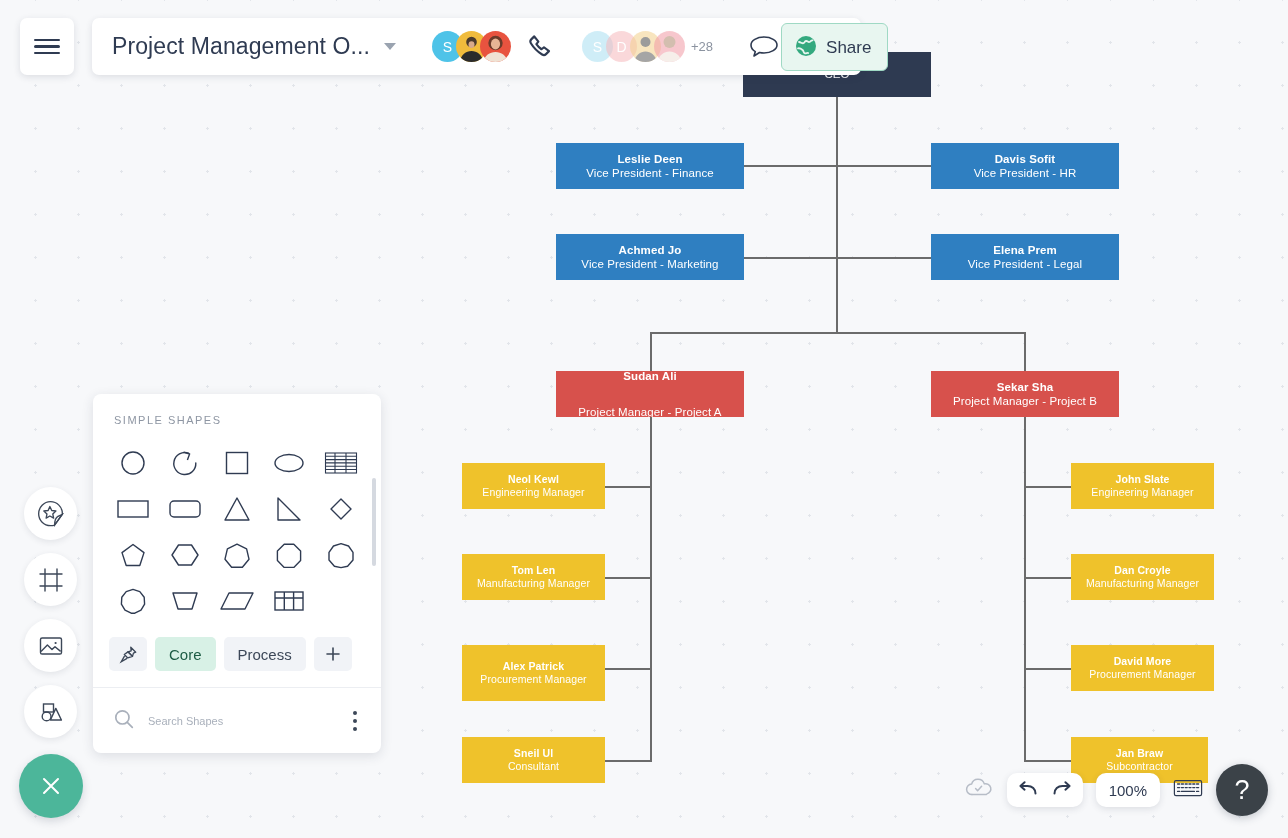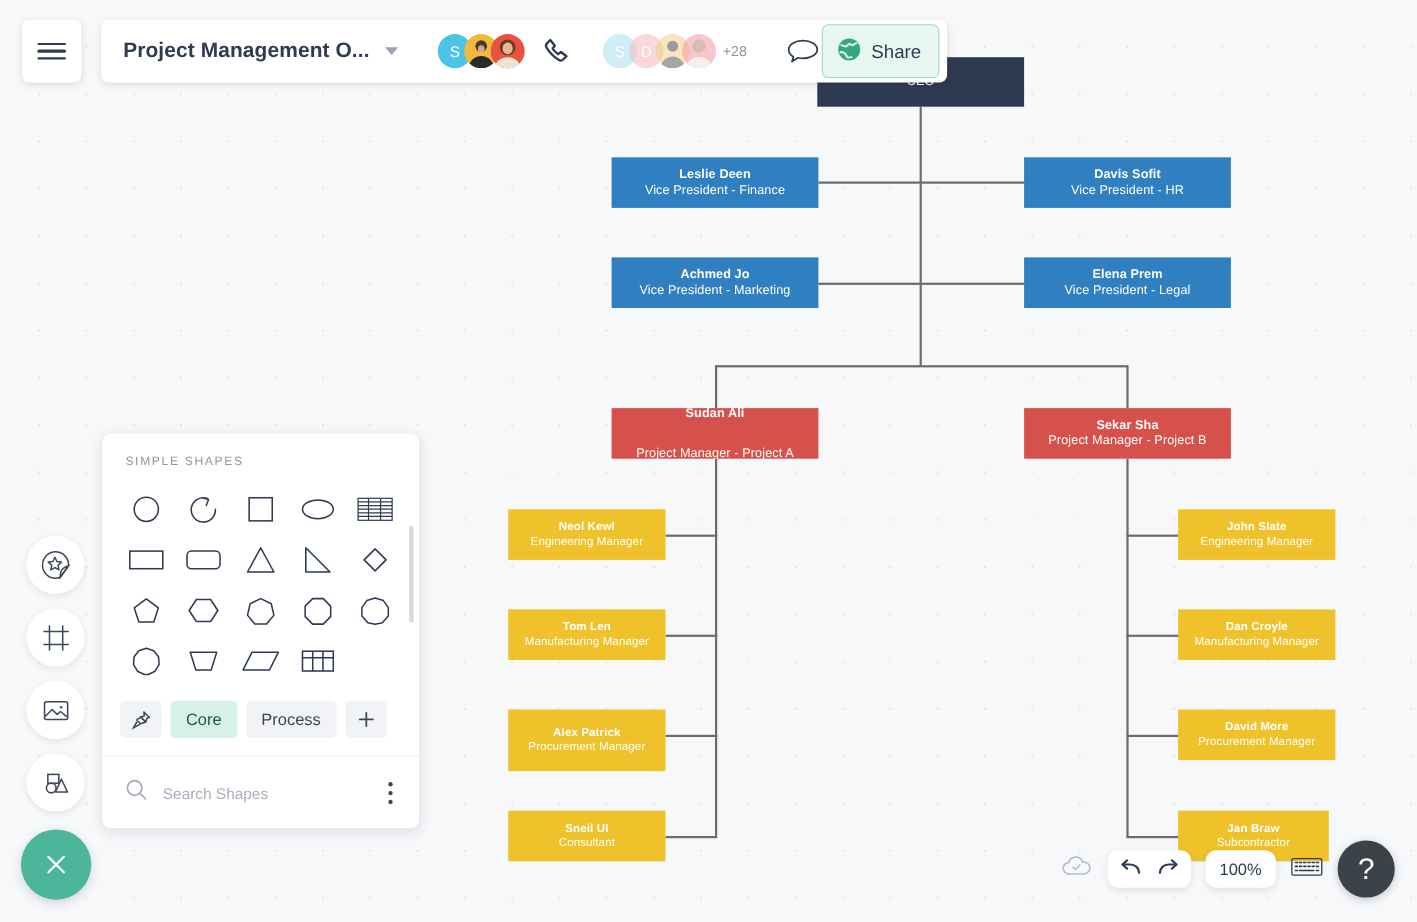--- a/index.html
+++ b/index.html
@@ -59,23 +59,22 @@
     width: 54px; height: 57px;
     background: #fff; border-radius: 7px;
     box-shadow: 0 2px 7px rgba(40,50,70,.13);
     display: flex; align-items: center; justify-content: center;
     z-index: 21;
   }
   .ham-lines { width: 26px; }
   .ham-lines span { display: block; height: 2.4px; background: #2f3b52; border-radius: 2px; margin: 4px 0; }
 
   .doc-title {
-    font-size: 19px; color: #2f3b52; letter-spacing: .1px;
+    font-size: 23px; color: #2f3b52; letter-spacing: .1px;
     white-space: nowrap;
-    font-weight: bold;
   }
   .caret {
     margin-left: 14px; width: 0; height: 0;
     border-left: 6px solid transparent; border-right: 6px solid transparent;
     border-top: 7px solid #9aa3b0;
   }
   .vdiv { width: 1px; height: 30px; background: #e3e6eb; margin: 0 18px 0 18px; }
 
   .avgrp { display: flex; align-items: center; }
   .av {
@@ -142,21 +141,21 @@
     display: flex; align-items: center; justify-content: center;
     padding: 0 14px; font-size: 15px; color: #3c4758;
   }
   .sp-tab.active { background: #d8f1e6; color: #1d5c45; }
   .sp-tab.sq { width: 38px; padding: 0; }
   .sp-search {
     border-top: 1px solid #eceef2;
     height: 66px; display: flex; align-items: center;
     padding: 0 20px;
   }
-  .sp-search .ph { flex: 1; font-size: 14px; color: #a9b0bb; margin-left: 13px; }
+  .sp-search .ph { flex: 1; font-size: 11px; color: #a9b0bb; margin-left: 13px; }
   .kebab { display: flex; flex-direction: column; gap: 4px; padding: 4px; }
   .kebab i { width: 4px; height: 4px; border-radius: 50%; background: #3c4758; display: block; }
 
   
   #botbar {
     position: absolute; right: 20px; bottom: 22px;
     display: flex; align-items: center; gap: 13px; z-index: 18;
   }
   .pill {
     background: #ffffff; border-radius: 10px;

